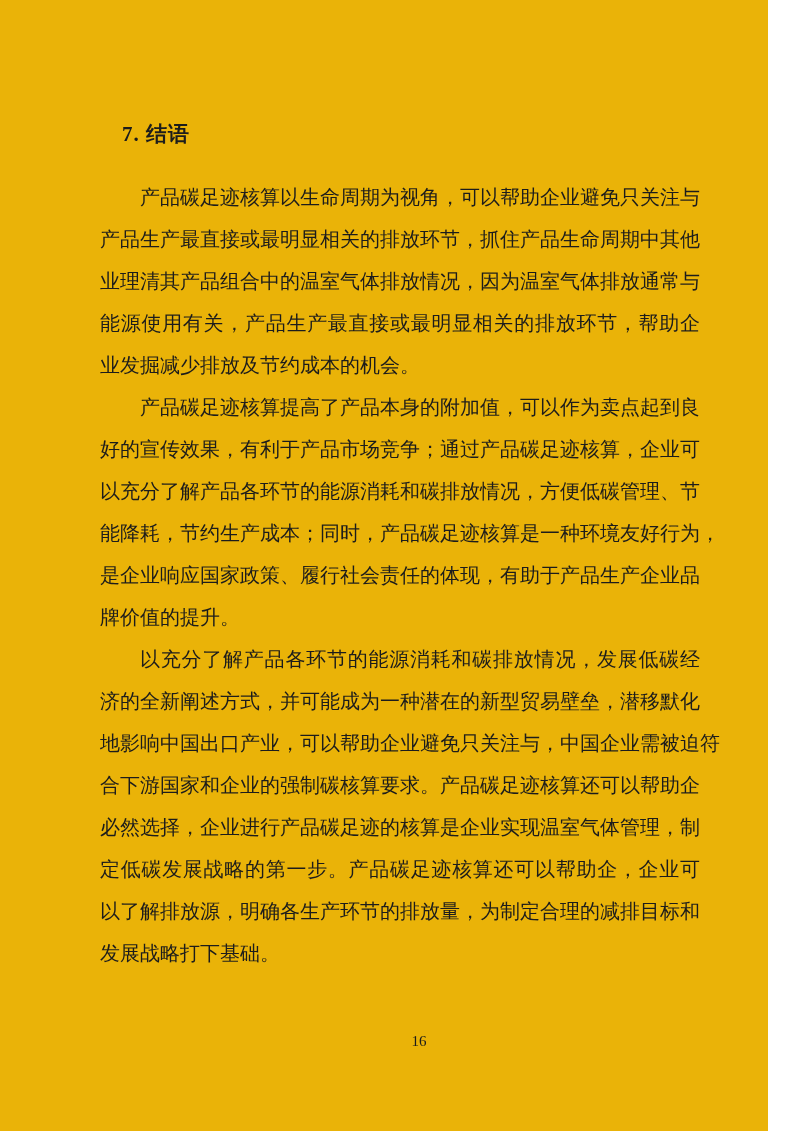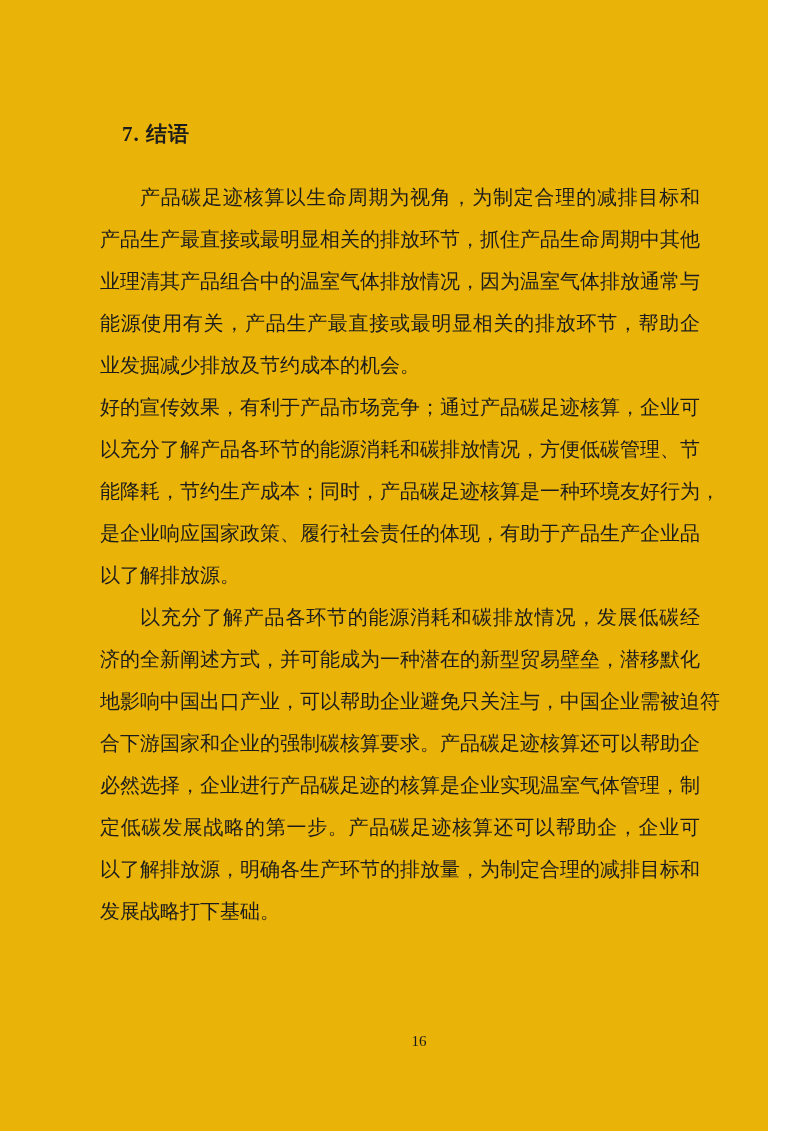--- a/index.html
+++ b/index.html
@@ -50,33 +50,34 @@
 </style>
 </head>
 <body>
 
 <div class="page">
   <div class="content">
 
     <div class="heading">7. 结语</div>
 
     <div class="para">
-      <div class="line indent">产品碳足迹核算以生命周期为视角，为制定合理的减排目标和</div>
+      <div class="line indent">产品碳足迹核算以生命周期为视角，可以帮助企业避免只关注与</div>
       <div class="line">产品生产最直接或最明显相关的排放环节，抓住产品生命周期中其他</div>
       <div class="line">业理清其产品组合中的温室气体排放情况，因为温室气体排放通常与</div>
       <div class="line">能源使用有关，产品生产最直接或最明显相关的排放环节，帮助企</div>
       <div class="line last">业发掘减少排放及节约成本的机会。</div>
     </div>
 
     <div class="para">
+      <div class="line indent">产品碳足迹核算提高了产品本身的附加值，可以作为卖点起到良</div>
       <div class="line">好的宣传效果，有利于产品市场竞争；通过产品碳足迹核算，企业可</div>
       <div class="line">以充分了解产品各环节的能源消耗和碳排放情况，方便低碳管理、节</div>
       <div class="line">能降耗，节约生产成本；同时，产品碳足迹核算是一种环境友好行为，</div>
       <div class="line">是企业响应国家政策、履行社会责任的体现，有助于产品生产企业品</div>
-      <div class="line last">以了解排放源。</div>
+      <div class="line last">牌价值的提升。</div>
     </div>
 
     <div class="para">
       <div class="line indent">以充分了解产品各环节的能源消耗和碳排放情况，发展低碳经</div>
       <div class="line">济的全新阐述方式，并可能成为一种潜在的新型贸易壁垒，潜移默化</div>
       <div class="line">地影响中国出口产业，可以帮助企业避免只关注与，中国企业需被迫符</div>
       <div class="line">合下游国家和企业的强制碳核算要求。产品碳足迹核算还可以帮助企</div>
       <div class="line">必然选择，企业进行产品碳足迹的核算是企业实现温室气体管理，制</div>
       <div class="line">定低碳发展战略的第一步。产品碳足迹核算还可以帮助企，企业可</div>
       <div class="line">以了解排放源，明确各生产环节的排放量，为制定合理的减排目标和</div>

